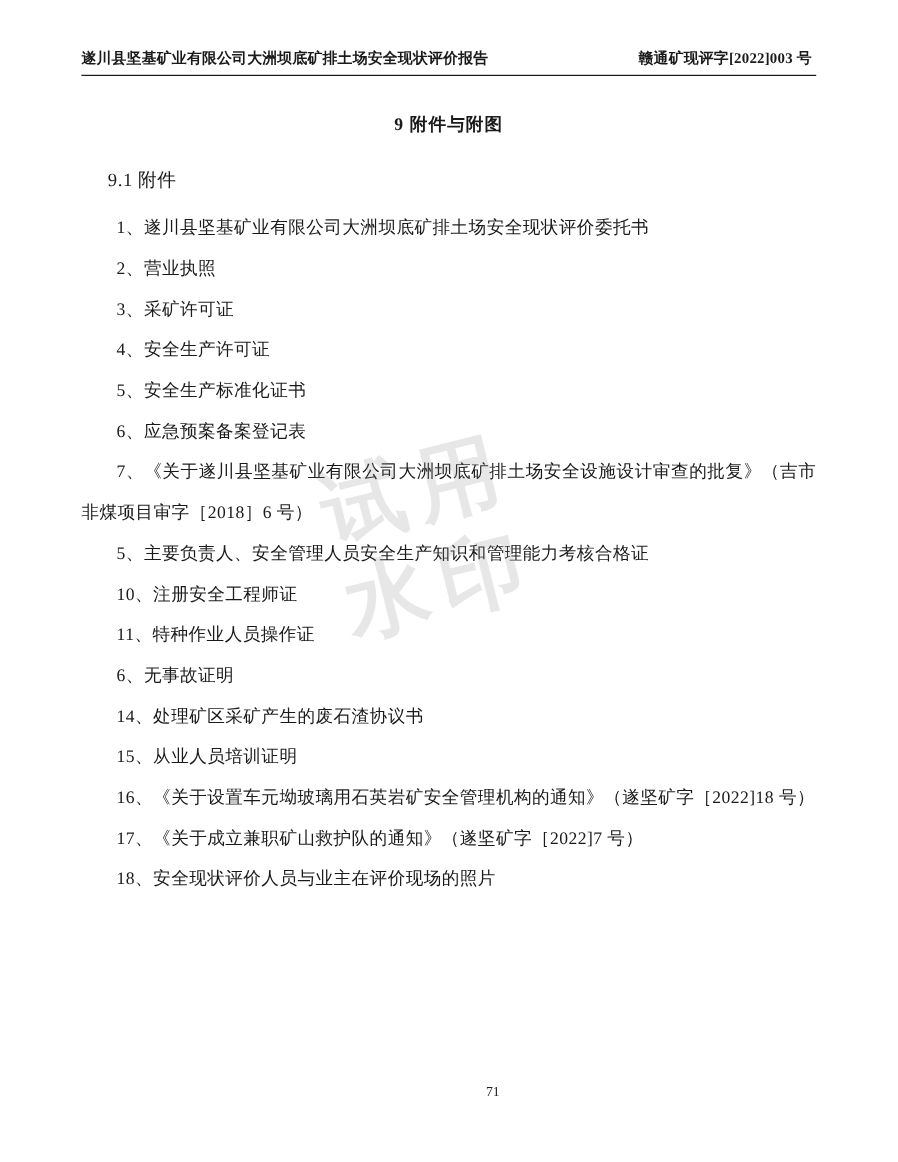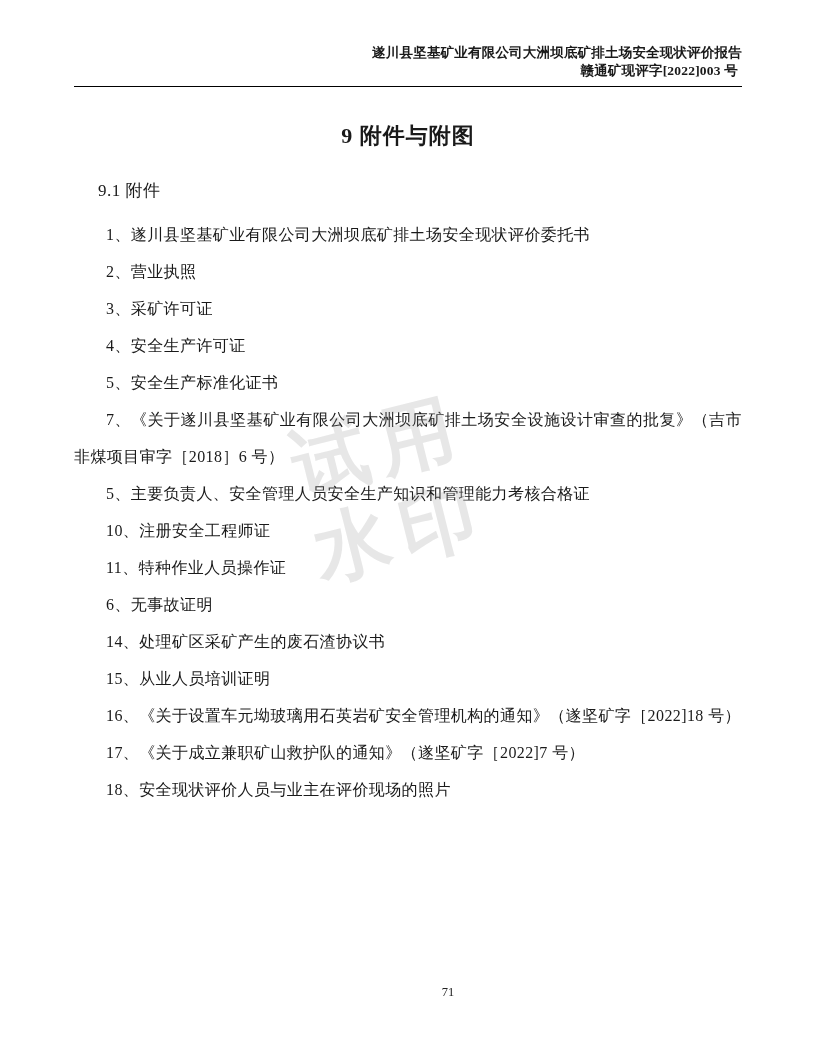--- a/index.html
+++ b/index.html
@@ -24,32 +24,31 @@
   }
   .header {
     display: flex;
     justify-content: space-between;
     align-items: flex-end;
     font-size: 13.5px;
     font-weight: bold;
     letter-spacing: 0.2px;
     padding-bottom: 6px;
     border-bottom: 1.2px solid #000;
-    flex-direction: column;
   }
   .header-left {
     white-space: nowrap;
   }
   .header-right {
     white-space: nowrap;
     padding-right: 4px;
   }
   .doc-title {
     text-align: center;
-    font-size: 22px;
+    font-size: 16px;
     font-weight: bold;
     margin-top: 34px;
     letter-spacing: 1px;
   }
   .section-title {
     font-size: 17px;
     font-weight: normal;
     margin-top: 28px;
     margin-left: 24px;
     letter-spacing: 0.5px;
@@ -110,20 +109,21 @@
   <div class="doc-title">9  附件与附图</div>
 
   <div class="section-title">9.1 附件</div>
 
   <div class="body-list">
     <p class="para">1、遂川县坚基矿业有限公司大洲坝底矿排土场安全现状评价委托书</p>
     <p class="para">2、营业执照</p>
     <p class="para">3、采矿许可证</p>
     <p class="para">4、安全生产许可证</p>
     <p class="para">5、安全生产标准化证书</p>
+    <p class="para">6、应急预案备案登记表</p>
     <p class="para">7、《关于遂川县坚基矿业有限公司大洲坝底矿排土场安全设施设计审查的批复》（吉市非煤项目审字［2018］6 号）</p>
     <p class="para">5、主要负责人、安全管理人员安全生产知识和管理能力考核合格证</p>
     <p class="para">10、注册安全工程师证</p>
     <p class="para">11、特种作业人员操作证</p>
     <p class="para">6、无事故证明</p>
     <p class="para">14、处理矿区采矿产生的废石渣协议书</p>
     <p class="para">15、从业人员培训证明</p>
     <p class="para">16、《关于设置车元坳玻璃用石英岩矿安全管理机构的通知》（遂坚矿字［2022]18 号）</p>
     <p class="para">17、《关于成立兼职矿山救护队的通知》（遂坚矿字［2022]7 号）</p>
     <p class="para">18、安全现状评价人员与业主在评价现场的照片</p>

